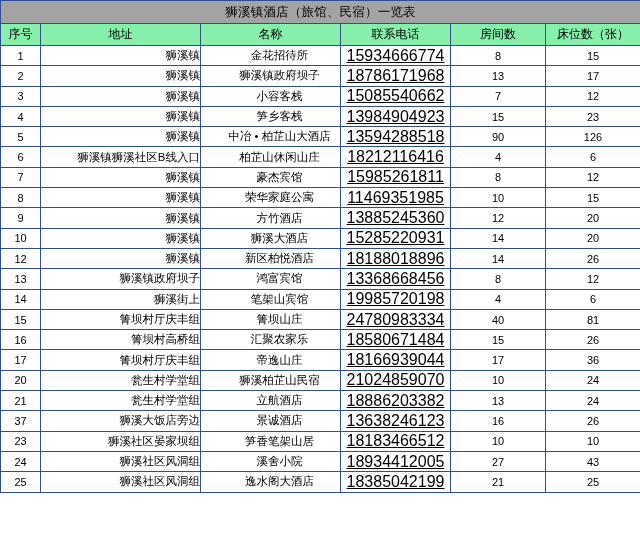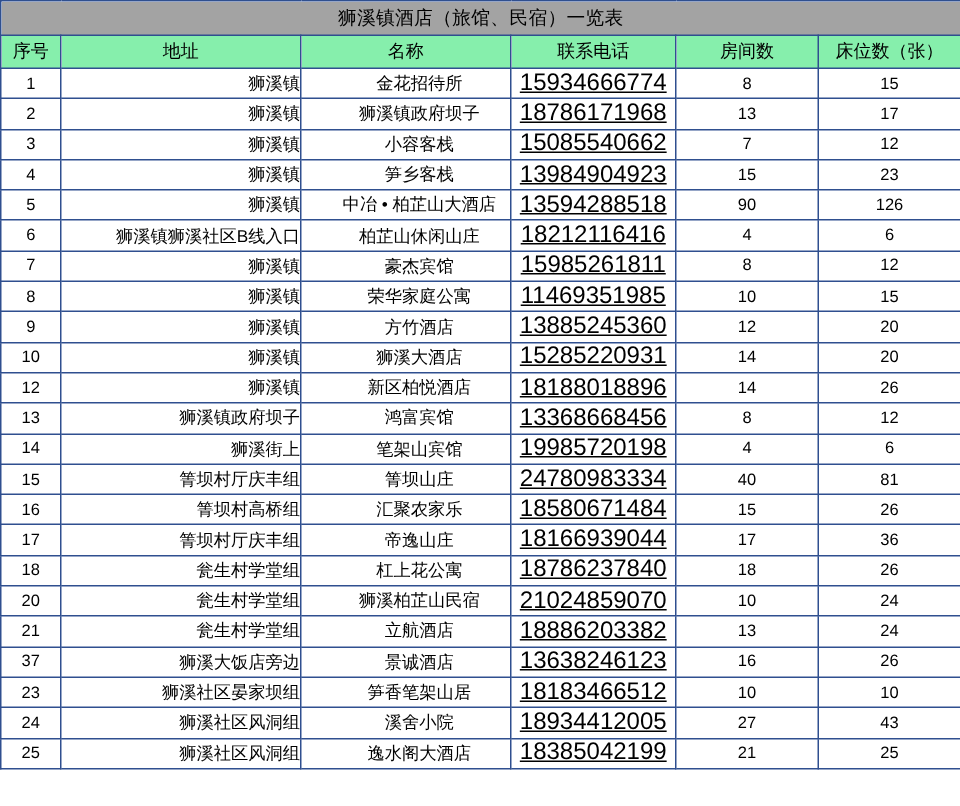--- a/index.html
+++ b/index.html
@@ -226,28 +226,20 @@
         </tr>
         <tr class="data-row">
           <td class="c-idx">17</td>
           <td class="c-addr">箐坝村厅庆丰组</td>
           <td class="c-name">帝逸山庄</td>
           <td class="c-phone">18166939044</td>
           <td class="c-rooms">17</td>
           <td class="c-beds">36</td>
         </tr>
         <tr class="data-row">
-          <td class="c-idx">18</td>
-          <td class="c-addr">瓮生村学堂组</td>
-          <td class="c-name">杠上花公寓</td>
-          <td class="c-phone">18786237840</td>
-          <td class="c-rooms">18</td>
-          <td class="c-beds">26</td>
-        </tr>
-        <tr class="data-row">
           <td class="c-idx">20</td>
           <td class="c-addr">瓮生村学堂组</td>
           <td class="c-name">狮溪柏芷山民宿</td>
           <td class="c-phone">21024859070</td>
           <td class="c-rooms">10</td>
           <td class="c-beds">24</td>
         </tr>
         <tr class="data-row">
           <td class="c-idx">21</td>
           <td class="c-addr">瓮生村学堂组</td>

